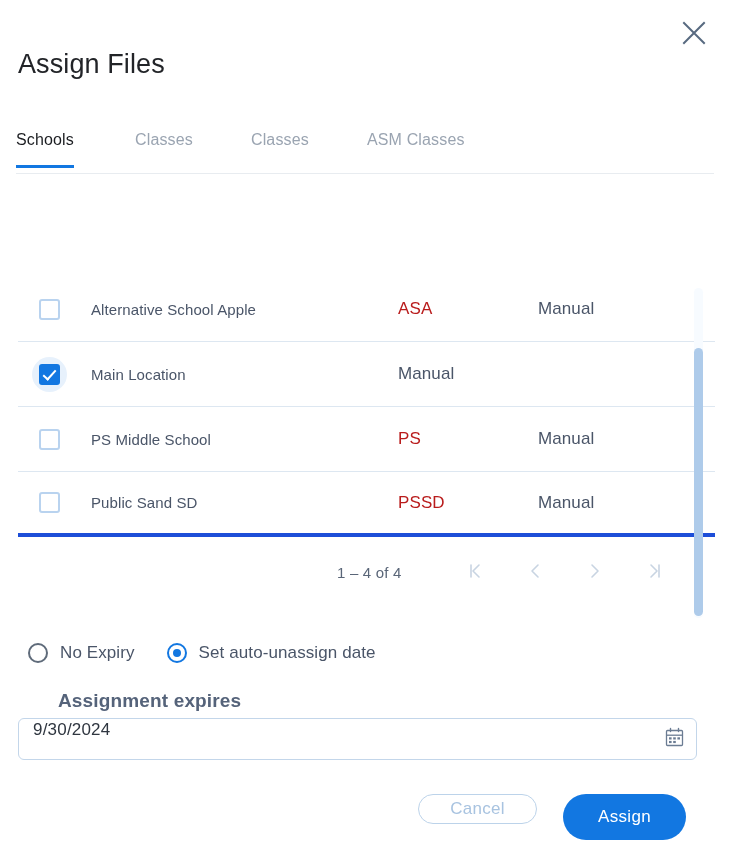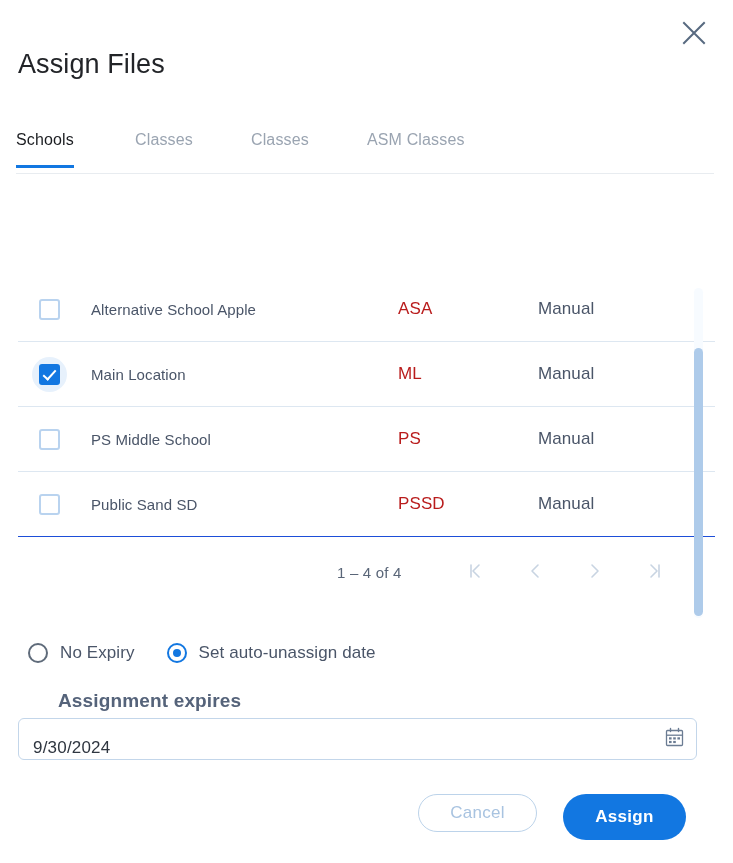--- a/index.html
+++ b/index.html
@@ -98,21 +98,21 @@
   }
   .row {
     position: relative;
     height: 65px;
     display: flex;
     align-items: center;
     margin: 0 18px;
     border-bottom: 1px solid #dde7f1;
     box-sizing: border-box;
   }
-  .row:last-child { border-bottom: 1px solid #1d4ed8; }
+  .row:last-child { border-bottom: 4px solid #1d4ed8; }
 
   .cb-cell {
     width: 73px;
     display: flex;
     align-items: center;
     padding-left: 21px;
     box-sizing: border-box;
   }
   .checkbox {
     width: 21px;
@@ -284,21 +284,21 @@
     position: absolute;
     left: 18px;
     top: 718px;
     width: 679px;
     height: 42px;
     border: 1px solid #c3d6ea;
     border-radius: 6px;
     background: #ffffff;
     box-sizing: border-box;
     display: flex;
-    align-items: flex-end;
+    align-items: flex-start;
   }
   .date-input {
     border: none;
     outline: none;
     background: transparent;
     font-family: inherit;
     font-size: 17px;
     color: #2f3640;
     padding-left: 14px;
     flex: 1;
@@ -322,21 +322,21 @@
     left: 0;
     top: 794px;
     width: 733px;
     height: 48px;
   }
   .btn-cancel {
     position: absolute;
     left: 418px;
     top: 0;
     width: 119px;
-    height: 38px;
+    height: 30px;
     border-radius: 23px;
     border: 1px solid #bcd3ea;
     background: #ffffff;
     color: #a8c3e0;
     font-size: 17px;
     font-family: inherit;
     font-weight: 400;
     cursor: pointer;
     letter-spacing: 0.3px;
   }
@@ -344,21 +344,21 @@
     position: absolute;
     left: 563px;
     top: 0;
     width: 123px;
     height: 46px;
     border-radius: 23px;
     border: none;
     background: #1277e1;
     color: #ffffff;
     font-size: 17px;
-    font-weight: 700;
+    font-weight: 400;
     font-family: inherit;
     cursor: pointer;
     letter-spacing: 0.3px;
   }
 </style>
 </head>
 <body>
 
 <button class="close-btn">
   <span>
@@ -389,21 +389,20 @@
     <div class="cell-name">Alternative School Apple</div>
     <div class="cell-abbr">ASA</div>
     <div class="cell-type">Manual</div>
   </div>
 
   <div class="row">
     <div class="cb-cell">
       <div class="checkbox checked"></div>
     </div>
     <div class="cell-name">Main Location</div>
-    <div class="cell-abbr">ML</div>
     <div class="cell-type">Manual</div>
   </div>
 
   <div class="row">
     <div class="cb-cell">
       <div class="checkbox"></div>
     </div>
     <div class="cell-name">PS Middle School</div>
     <div class="cell-abbr">PS</div>
     <div class="cell-type">Manual</div>

